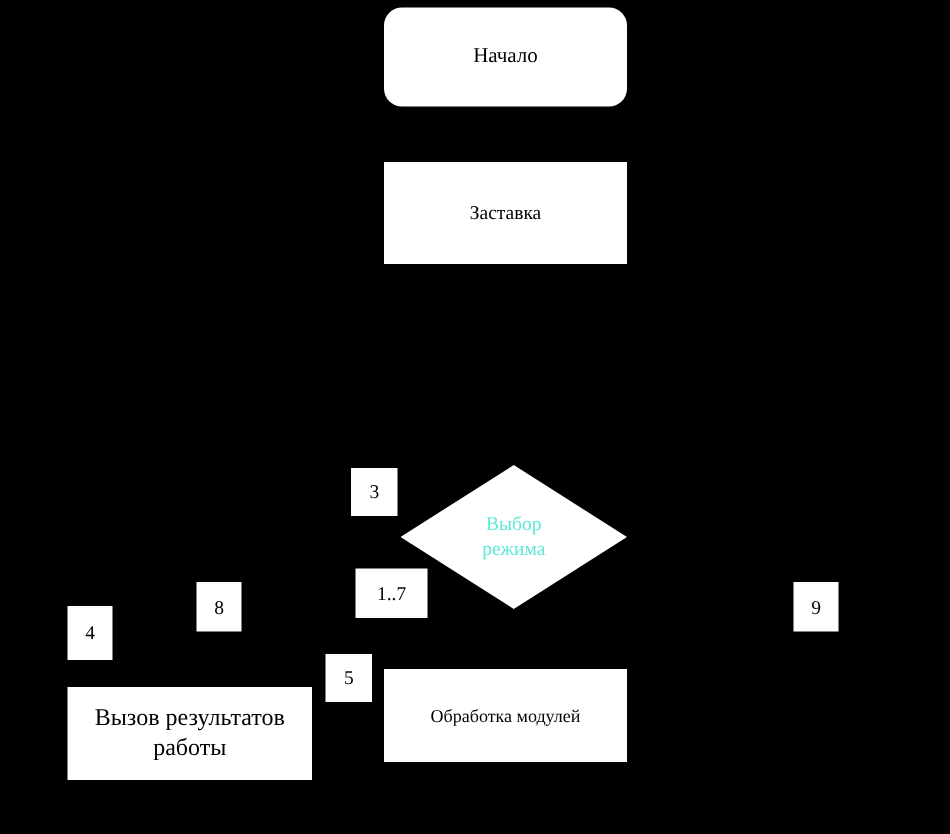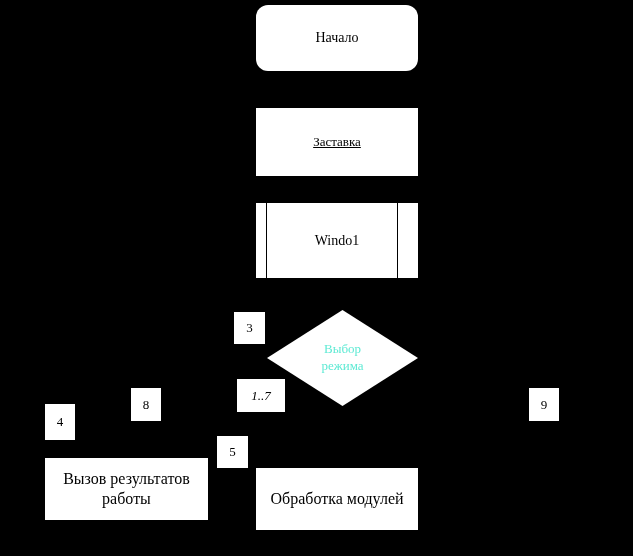--- a/index.html
+++ b/index.html
@@ -81,55 +81,50 @@
 </style>
 </head>
 <body>
 
 <div id="canvas">
 
   <div class="node node-terminator" style="left:256px; top:5px; width:162px; height:66px; font-size:14px;">
     <span>Начало</span>
   </div>
 
-  <div class="node node-process" style="left:256px; top:108px; width:162px; height:68px; font-size:13px;text-decoration:underline;">
+  <div class="node node-process" style="left:256px; top:108px; width:162px; height:68px; font-size:13px;">
     <span>Заставка</span>
   </div>
 
-  <div class="node node-subroutine" style="left:256px; top:203px; width:162px; height:75px; font-size:14px;">
-    <span class="subline subline-left"></span>
-    <span class="subline subline-right"></span>
-    <span>Windo1</span>
-  </div>
 
   <div class="diamond-wrap" style="left:267px; top:310px; width:151px; height:96px;">
     <svg class="diamond-shape" viewBox="0 0 151 96" preserveAspectRatio="none">
       <polygon points="75.5,0 151,48 75.5,96 0,48" fill="#ffffff"></polygon>
     </svg>
     <div class="diamond-label" style="font-size:13px;">
       <span style="white-space:pre-line;">Выбор
 режима</span>
     </div>
   </div>
 
   <div class="node node-process" style="left:45px; top:458px; width:163px; height:62px; font-size:16px;">
     <span style="white-space:pre-line;">Вызов результатов
 работы</span>
   </div>
 
-  <div class="node node-process" style="left:256px; top:468px; width:162px; height:62px; font-size:16px;">
+  <div class="node node-process" style="left:256px; top:446px; width:162px; height:62px; font-size:12px;">
     <span>Обработка модулей</span>
   </div>
 
 
   <div class="tag" style="left:234px; top:312px; width:31px; height:32px; font-size:13px;">
     <span>3</span>
   </div>
 
-  <div class="tag" style="left:237px; top:379px; width:48px; height:33px; font-size:13px;font-style:italic;">
+  <div class="tag" style="left:237px; top:379px; width:48px; height:33px; font-size:13px;">
     <span>1..7</span>
   </div>
 
   <div class="tag" style="left:131px; top:388px; width:30px; height:33px; font-size:13px;">
     <span>8</span>
   </div>
 
   <div class="tag" style="left:45px; top:404px; width:30px; height:36px; font-size:13px;">
     <span>4</span>
   </div>

